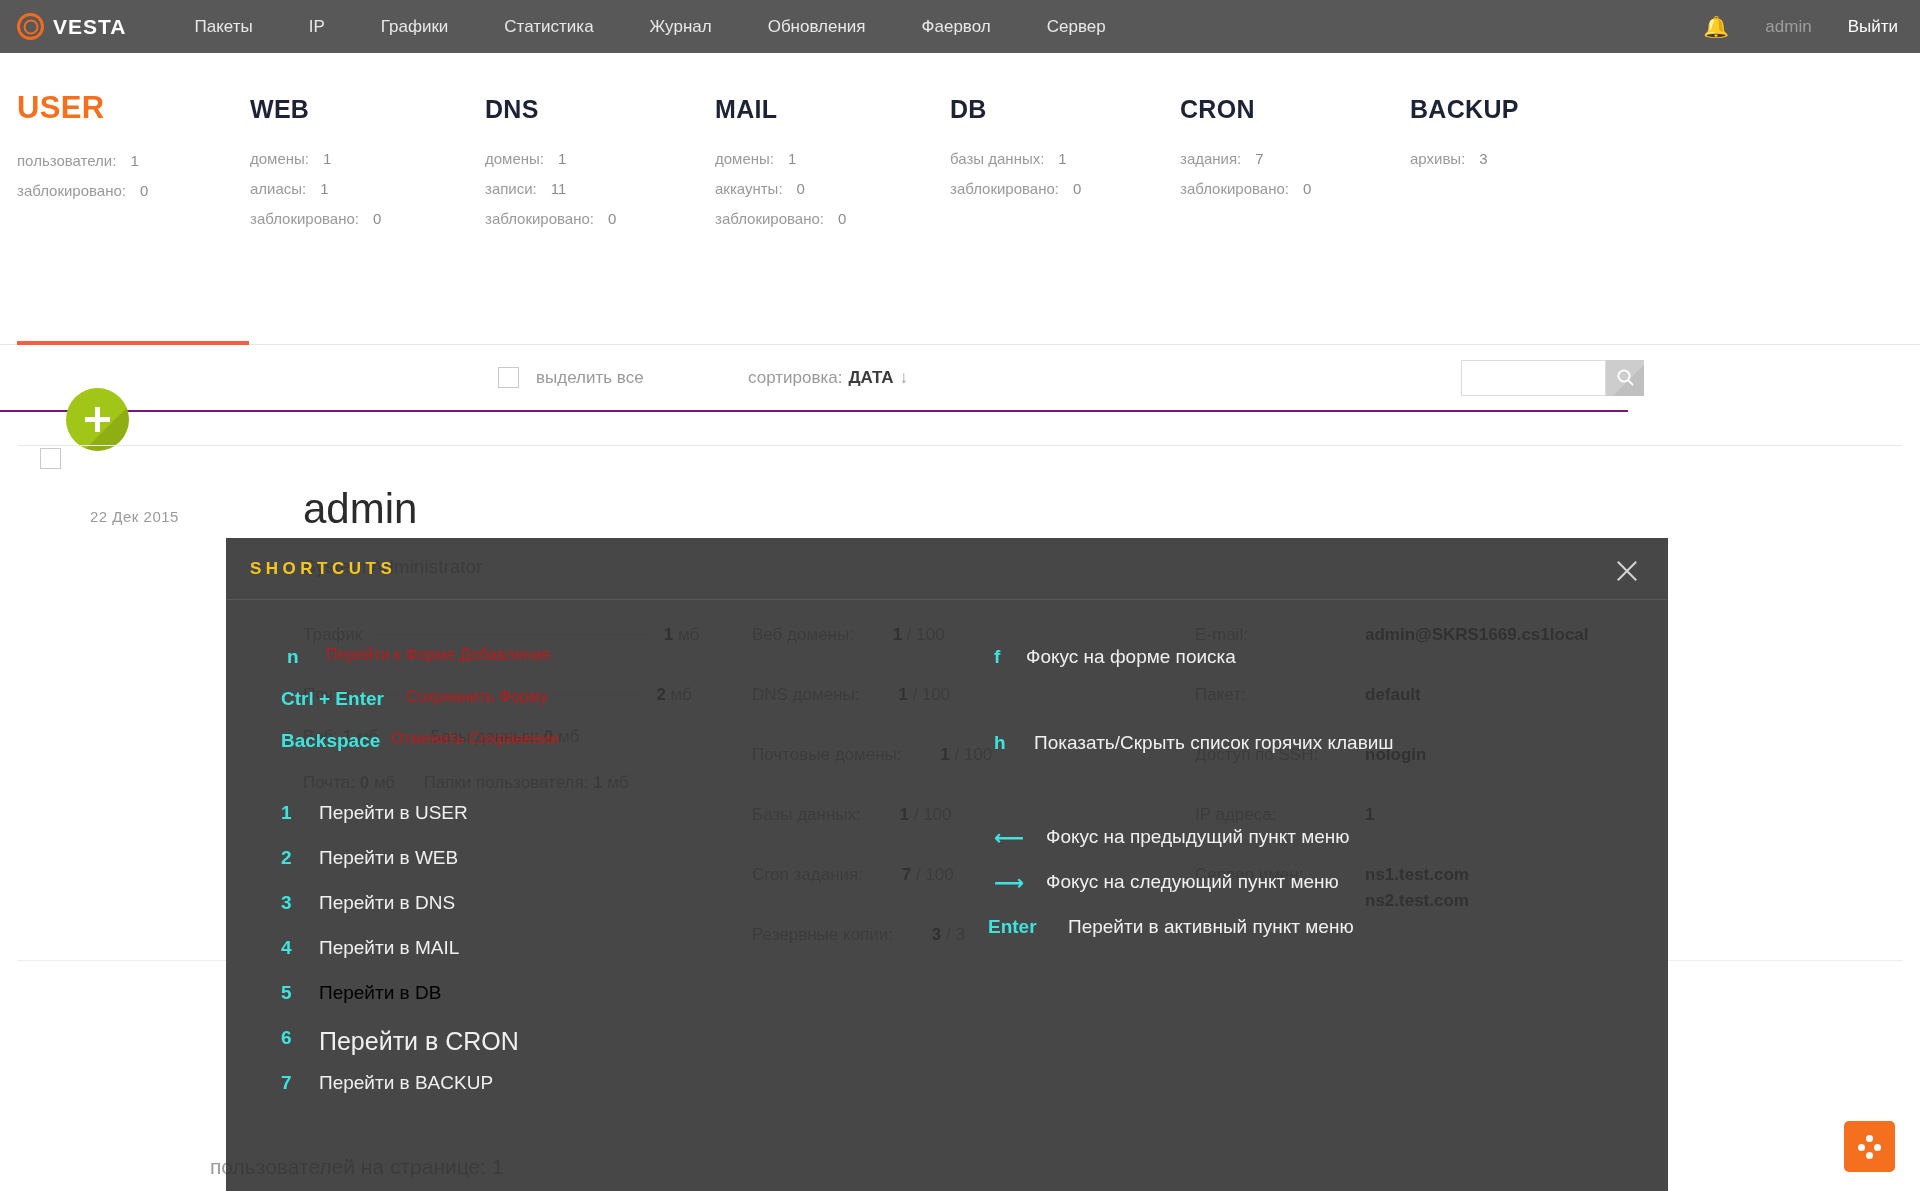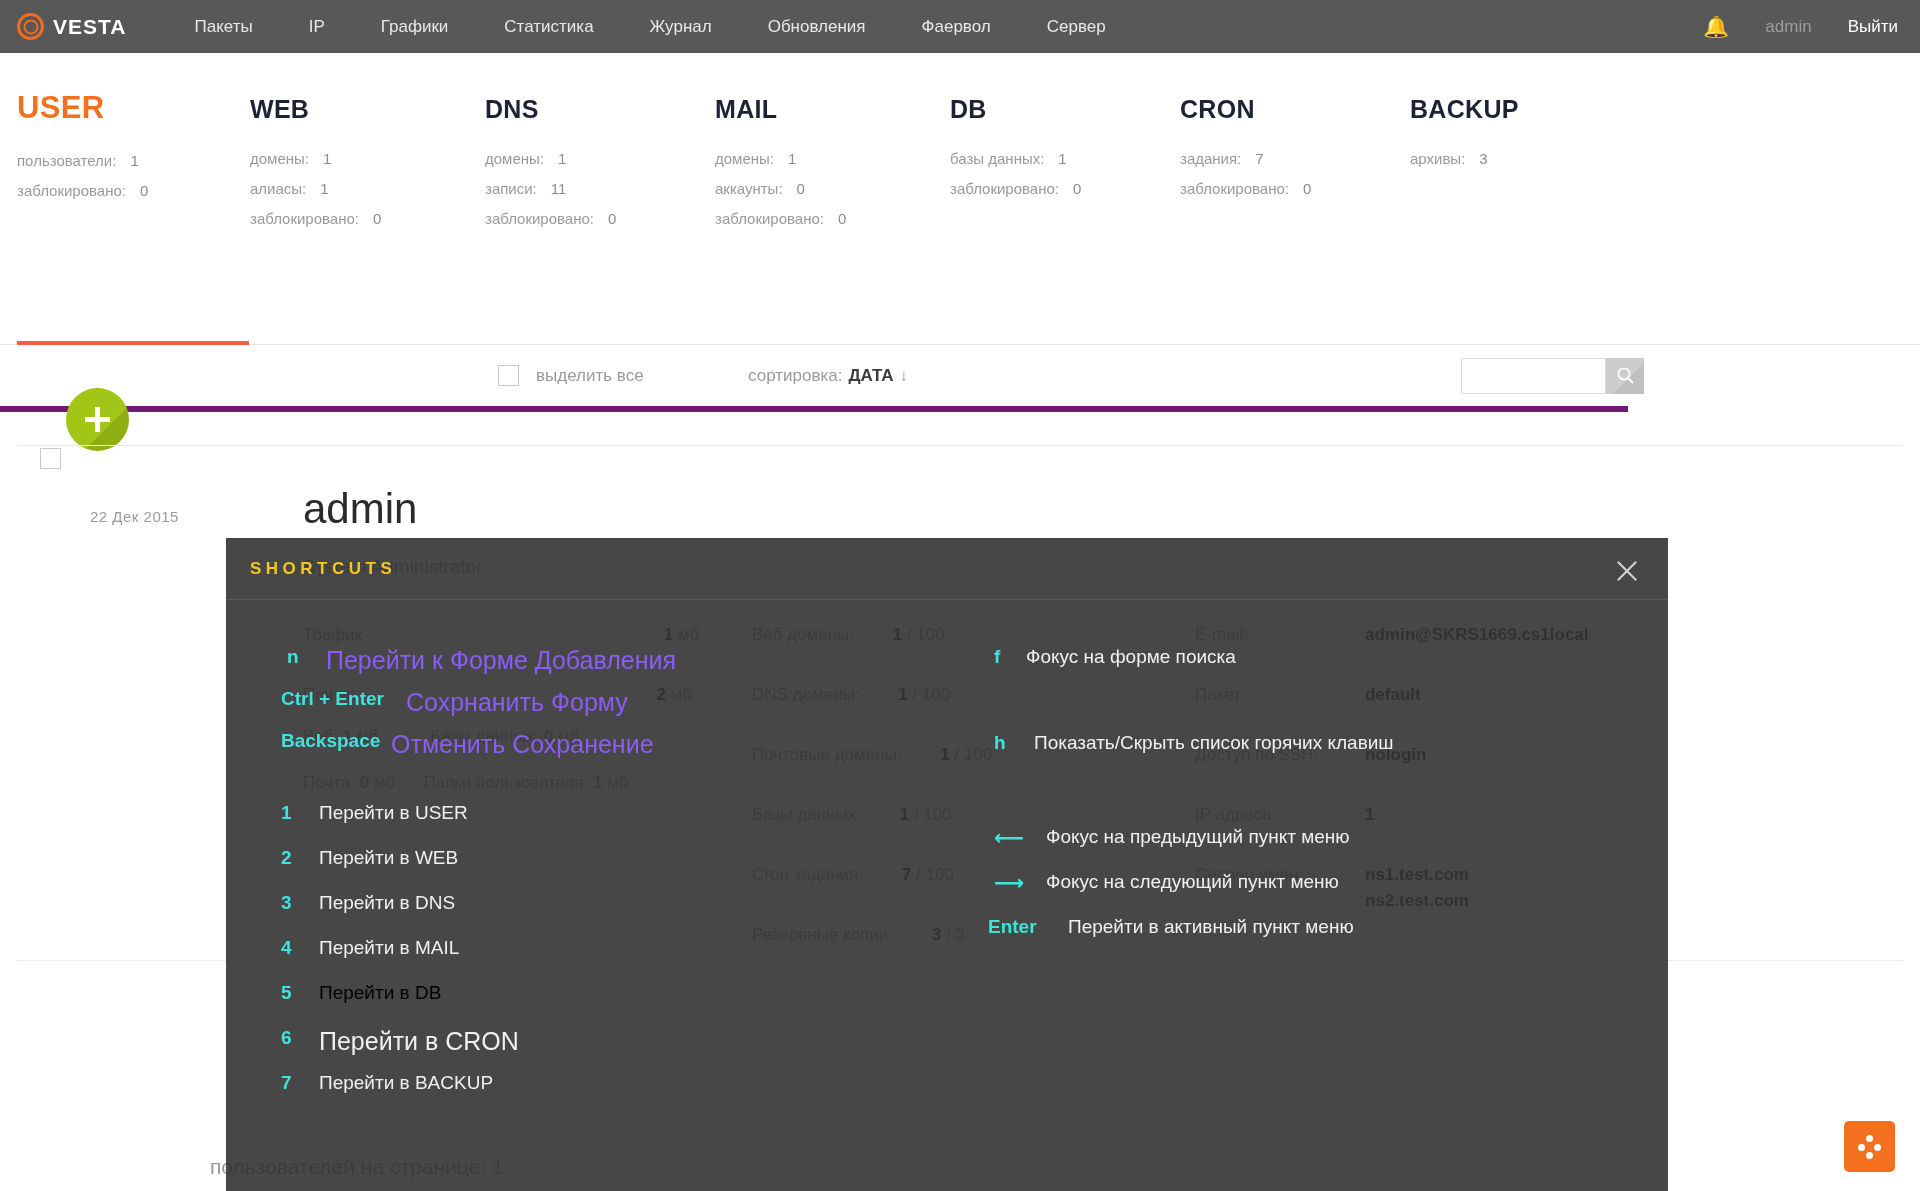--- a/index.html
+++ b/index.html
@@ -78,21 +78,21 @@
     position: absolute; left: 17px; top: 0; width: 232px; height: 4px;
     background: #f4603d;
   }
   .tabbar .rest {
     position: absolute; left: 0; top: 3px; width: 1920px; height: 1px;
     background: #e6e6e6;
   }
   .toolbar {
     position: absolute; top: 345px; left: 0;
     width: 1628px; height: 67px;
-    border-bottom: 6px solid #701a75;
+    border-bottom: 2px solid #701a75;
     display: flex; align-items: center;
   }
   .chk-box {
     width: 21px; height: 21px; border: 1px solid #c9c9c9;
     background: #fff; cursor: pointer;
   }
   .tb-selectall {
     position: absolute; left: 498px; display: flex; align-items: center; gap: 17px;
   }
   .tb-selectall .lbl { font-size: 17px; color: #9a9a9a; }
@@ -251,21 +251,21 @@
 
   .ov-body { position: relative; height: 591px; }
   .sc-left  { position: absolute; left: 55px;  top: 46px; width: 620px; }
   .sc-right { position: absolute; left: 720px; top: 46px; width: 540px; }
 
   .sc-gap { height: 30px; }
 
   
   .g1row { position: relative; height: 42px; }
   .g1key { position: absolute; color: #3fe3dd; font-size: 19px; font-weight: bold; }
-  .g1desc { position: absolute; color: #8b5cf6; font-size: 25px; }
+  .g1desc { position: absolute; color: #b91c1c; font-size: 16px; }
 
   .g2row { position: relative; height: 45px; }
 
   .r1row { position: relative; height: 42px; }
   .r1key { position: absolute; color: #3fe3dd; font-size: 19px; font-weight: bold; }
   .r1desc { position: absolute; color: #f0f0f0; font-size: 19px; }
 
   .arrow-glyph { font-family: "DejaVu Sans", sans-serif; font-size: 21px; }
 </style>
 </head>

